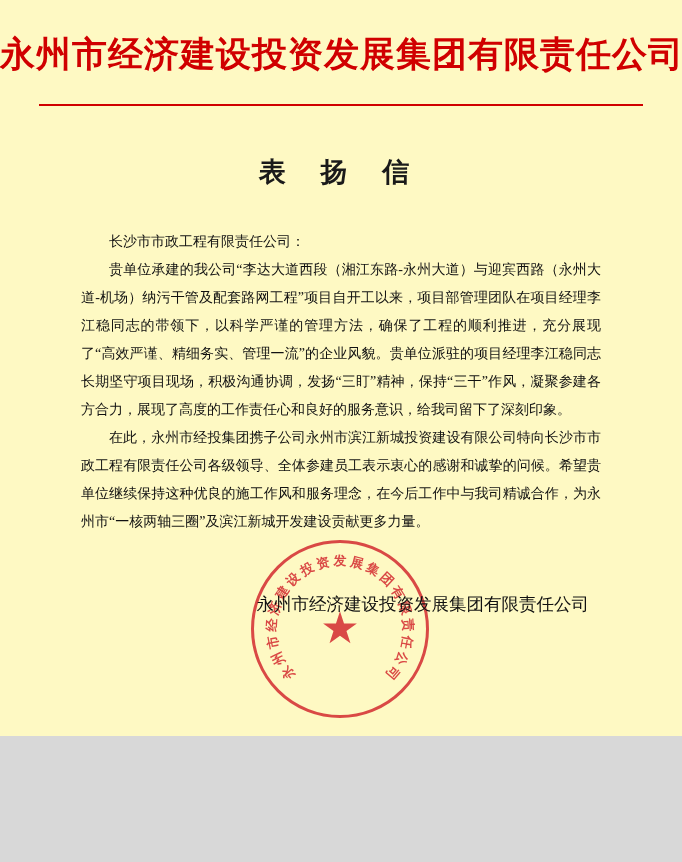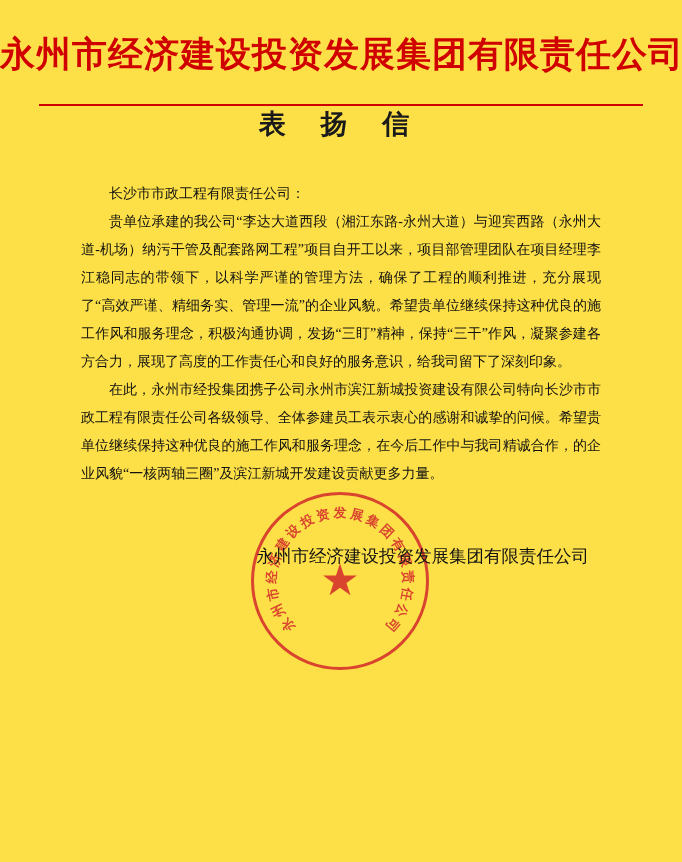--- a/index.html
+++ b/index.html
@@ -6,22 +6,22 @@
     margin: 0;
     padding: 0;
     background: #d8d8d8;
   }
   body {
     font-family: "Liberation Serif", "DejaVu Serif", serif;
   }
   .page {
     position: relative;
     width: 682px;
-    height: 862px;
-    background: #fde047;
+    height: 736px;
+    background: #fef9c3;
     overflow: hidden;
     box-sizing: border-box;
   }
   .letterhead {
     padding-top: 34px;
     text-align: center;
   }
   .letterhead-title {
     color: #d00000;
     font-family: "Liberation Serif", "DejaVu Serif", serif;
@@ -31,20 +31,21 @@
     white-space: nowrap;
     line-height: 1.2;
   }
   .letterhead-rule {
     margin: 28px auto 0 auto;
     width: 604px;
     height: 2px;
     background: #d00000;
   }
   .doc-title {
+    margin-top: 48px;
     text-align: center;
     font-size: 27px;
     font-weight: bold;
     letter-spacing: 14px;
     color: #1a1a1a;
     font-family: "Liberation Serif", "DejaVu Serif", serif;
   }
   .body-area {
     margin: 38px auto 0 auto;
     width: 520px;
@@ -132,22 +133,22 @@
 
   <div class="letterhead">
     <div class="letterhead-title">永州市经济建设投资发展集团有限责任公司</div>
     <div class="letterhead-rule"></div>
   </div>
 
   <div class="doc-title">表 扬 信</div>
 
   <div class="body-area">
     <p class="para salutation">长沙市市政工程有限责任公司：</p>
-    <p class="para">贵单位承建的我公司“李达大道西段（湘江东路-永州大道）与迎宾西路（永州大道-机场）纳污干管及配套路网工程”项目自开工以来，项目部管理团队在项目经理李江稳同志的带领下，以科学严谨的管理方法，确保了工程的顺利推进，充分展现了“高效严谨、精细务实、管理一流”的企业风貌。希望贵单位继续保持这种优良的施工作风和服务理念，积极沟通协调，发扬“三盯”精神，保持“三干”作风，凝聚参建各方合力，展现了高度的工作责任心和良好的服务意识，给我司留下了深刻印象。</p>
-    <p class="para">在此，永州市经投集团携子公司永州市滨江新城投资建设有限公司特向长沙市市政工程有限责任公司各级领导、全体参建员工表示衷心的感谢和诚挚的问候。希望贵单位继续保持这种优良的施工作风和服务理念，在今后工作中与我司精诚合作，的企业风貌“一核两轴三圈”及滨江新城开发建设贡献更多力量。</p>
+    <p class="para">贵单位承建的我公司“李达大道西段（湘江东路-永州大道）与迎宾西路（永州大道-机场）纳污干管及配套路网工程”项目自开工以来，项目部管理团队在项目经理李江稳同志的带领下，以科学严谨的管理方法，确保了工程的顺利推进，充分展现了“高效严谨、精细务实、管理一流”的企业风貌。贵单位派驻的项目经理李江稳同志长期坚守项目现场，积极沟通协调，发扬“三盯”精神，保持“三干”作风，凝聚参建各方合力，展现了高度的工作责任心和良好的服务意识，给我司留下了深刻印象。</p>
+    <p class="para">在此，永州市经投集团携子公司永州市滨江新城投资建设有限公司特向长沙市市政工程有限责任公司各级领导、全体参建员工表示衷心的感谢和诚挚的问候。希望贵单位继续保持这种优良的施工作风和服务理念，在今后工作中与我司精诚合作，为永州市“一核两轴三圈”及滨江新城开发建设贡献更多力量。</p>
   </div>
 
   <div class="signature">
     <div class="seal">
       <div class="seal-text">
           <span style="transform: rotate(-130deg) translate(0px, -68px) translate(-50%, -50%) rotate(0deg);">永</span>
           <span style="transform: rotate(-115.556deg) translate(0px, -68px) translate(-50%, -50%) rotate(0deg);">州</span>
           <span style="transform: rotate(-101.111deg) translate(0px, -68px) translate(-50%, -50%) rotate(0deg);">市</span>
           <span style="transform: rotate(-86.6667deg) translate(0px, -68px) translate(-50%, -50%) rotate(0deg);">经</span>
           <span style="transform: rotate(-72.2222deg) translate(0px, -68px) translate(-50%, -50%) rotate(0deg);">济</span>

